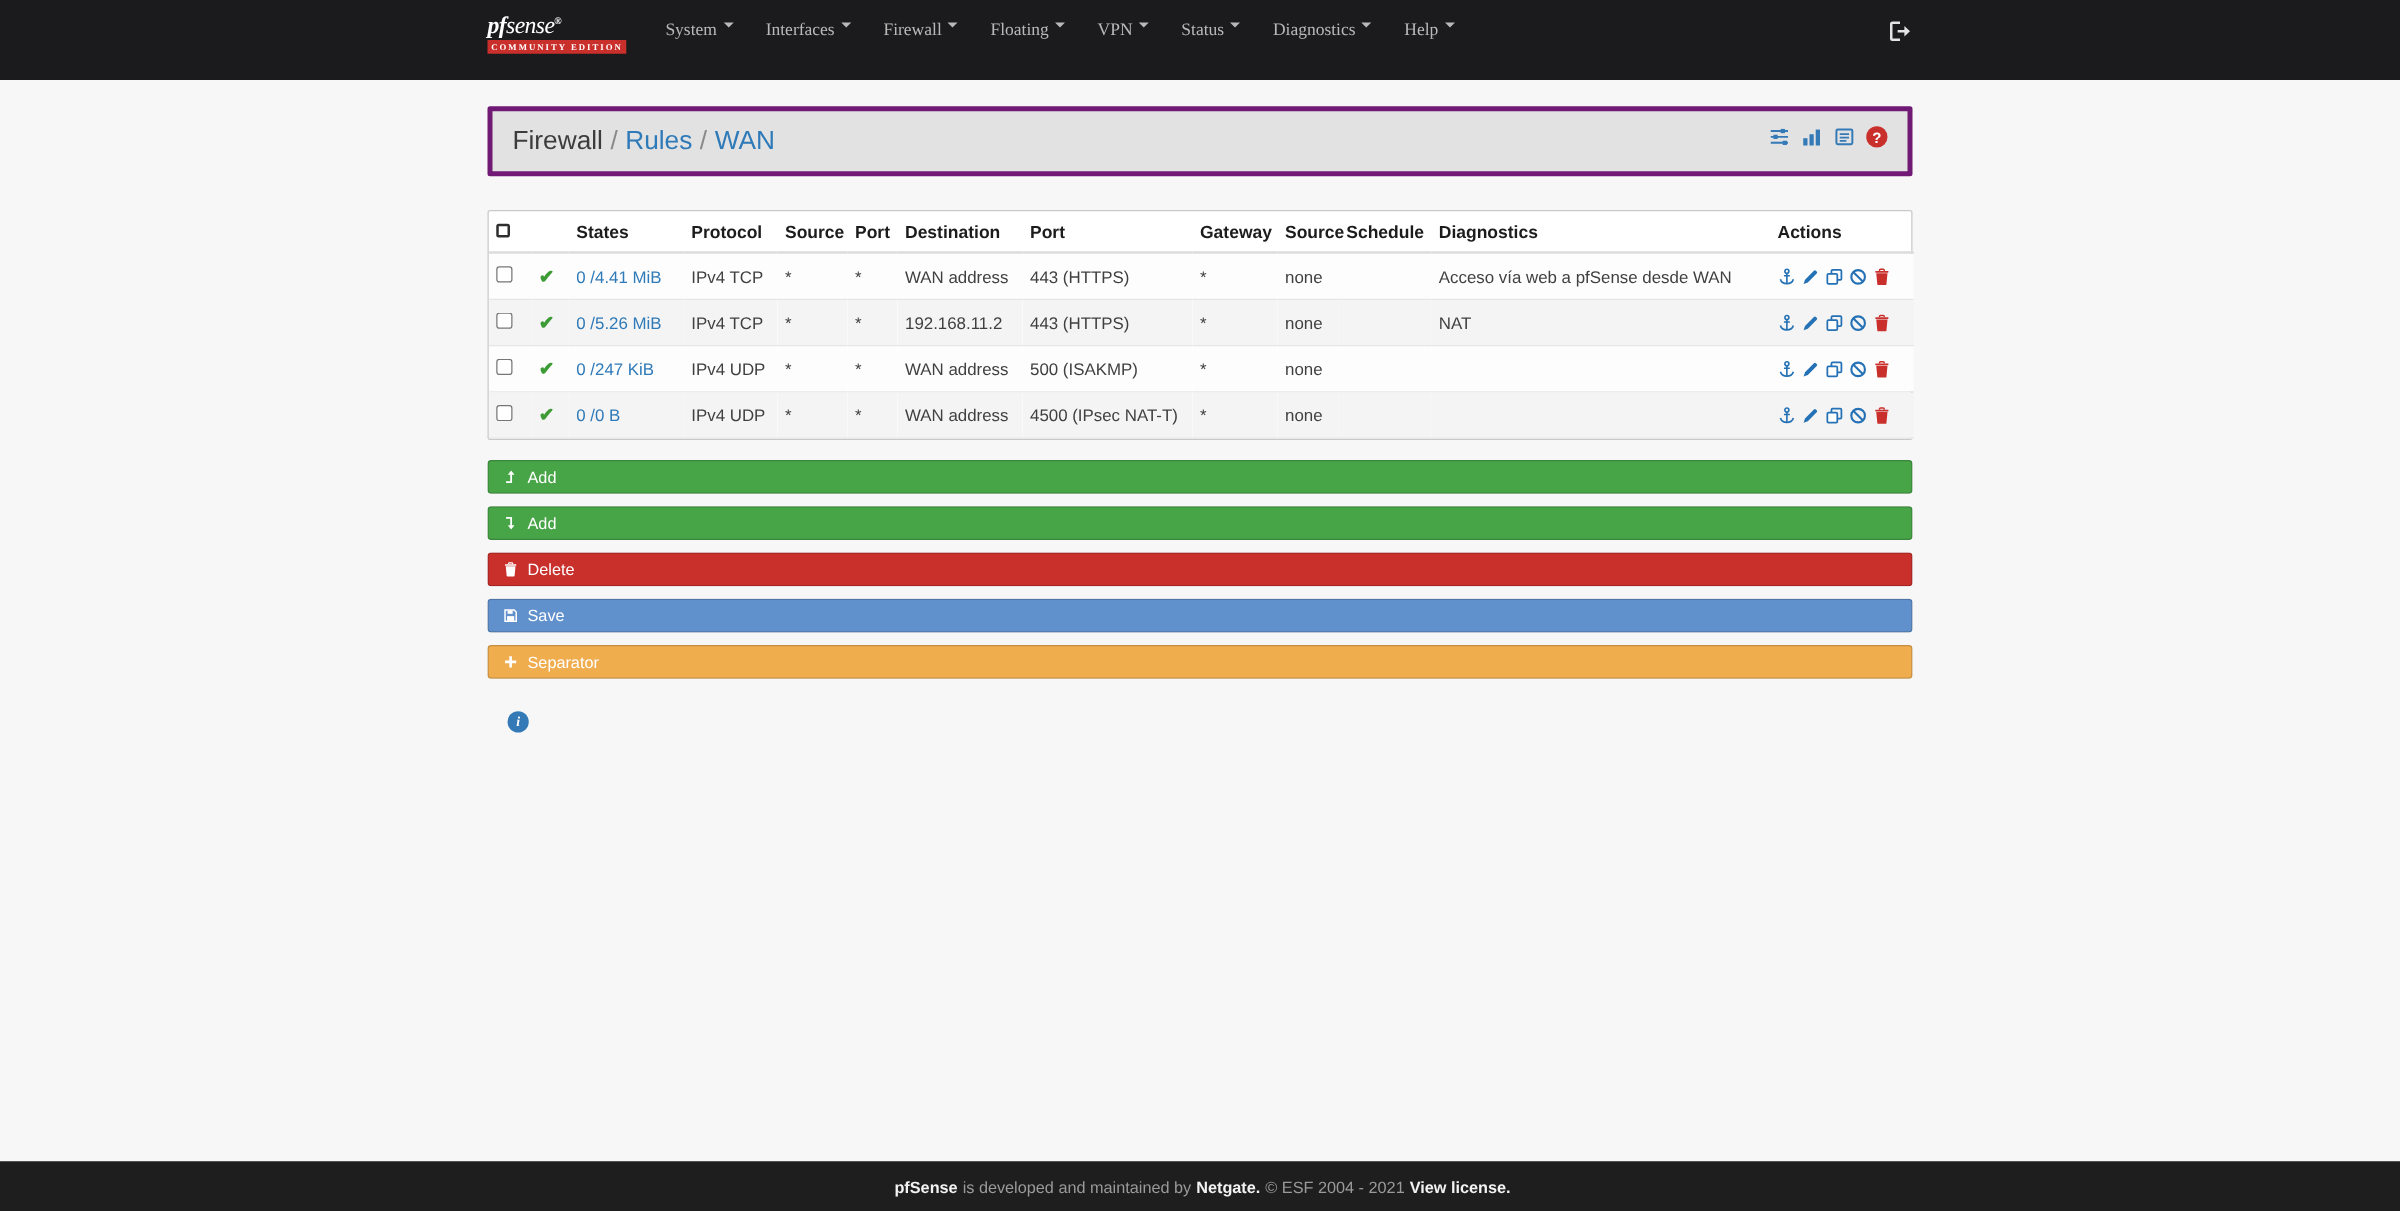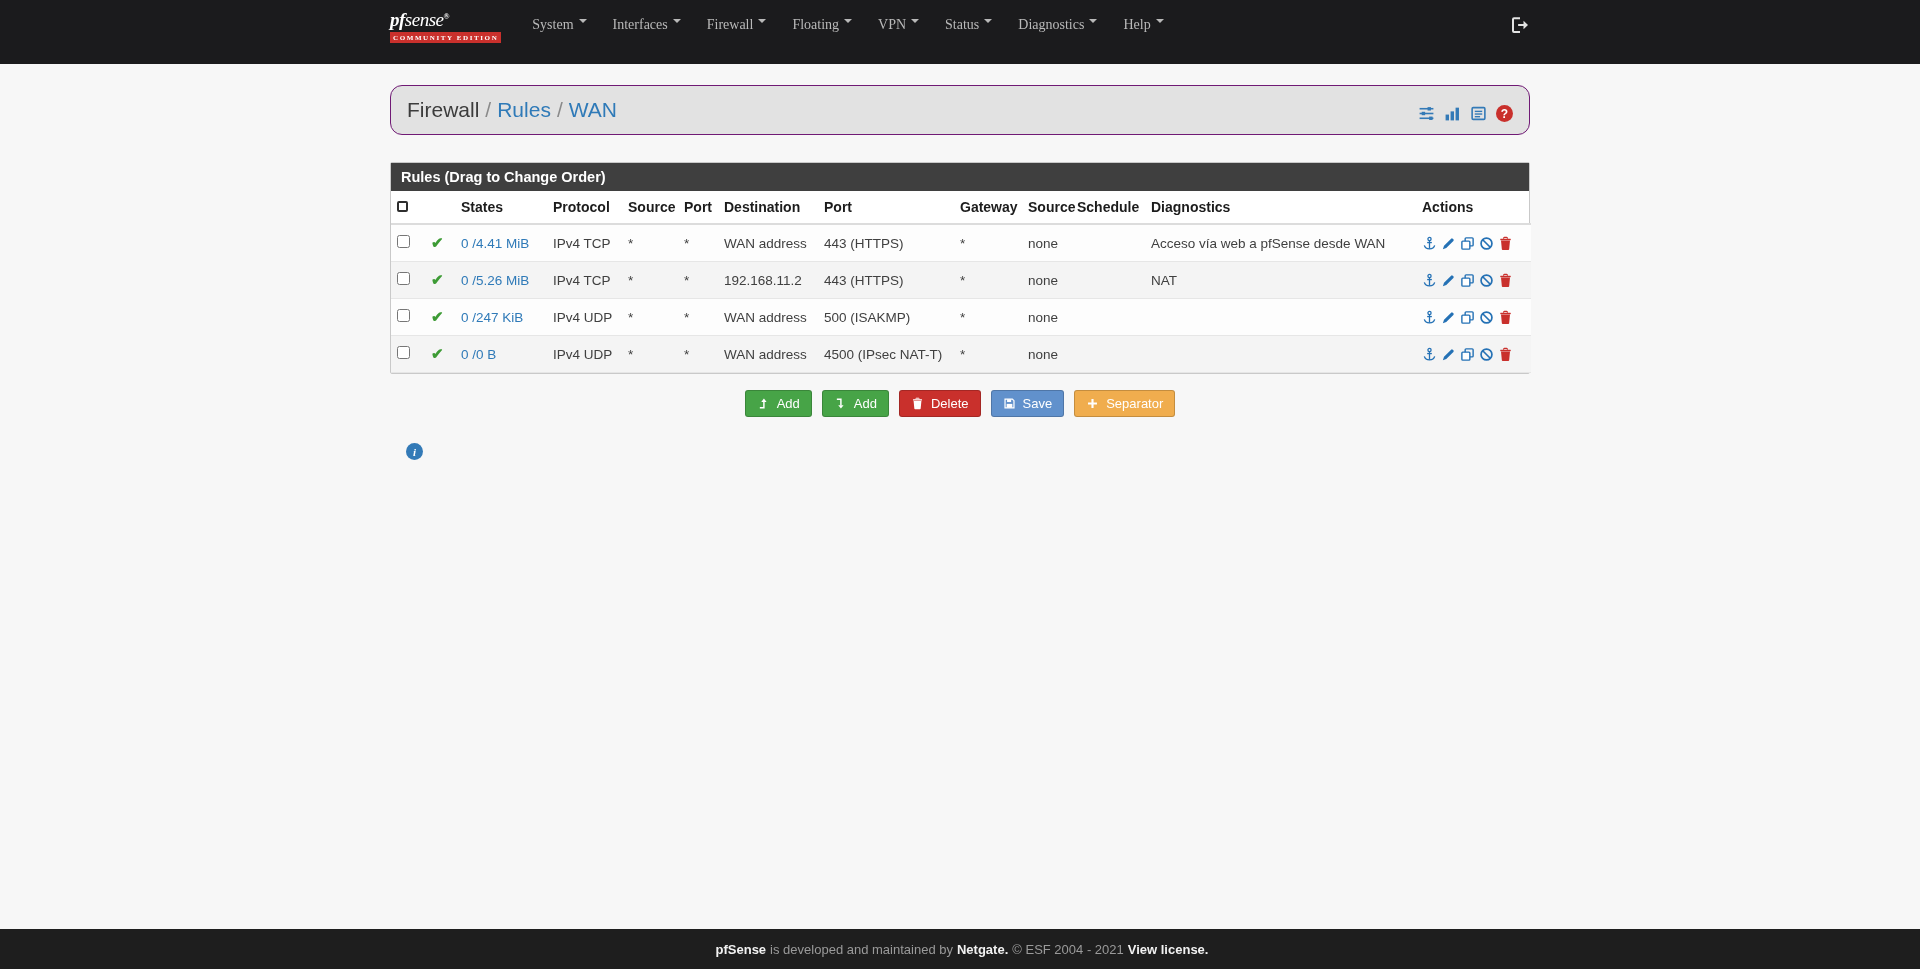--- a/index.html
+++ b/index.html
@@ -22,21 +22,21 @@
   .logo-text .lt-sense { font-weight: 400; }
   .logo-text .lt-reg { font-size: 8px; vertical-align: super; font-style: normal; }
   .logo-edition { background: #c9302c; color: #fff; font-size: 7px; font-weight: 700; letter-spacing: 1.6px; padding: 2px 3px 1px 3px; margin-top: 2px; white-space: nowrap; }
   .nav-item { color: #b9b9b9; font-size: 14px; line-height: 50px; padding: 0 13px; cursor: pointer; white-space: nowrap; text-align: center; }
   .caret { display: inline-block; width: 0; height: 0; border: 4px solid transparent; border-top-color: currentColor; margin-left: 5px; vertical-align: 2px; }
   .nav-right { margin-left: auto; display: flex; align-items: center; }
   .logout { color: #e3e3e3; width: 20px; height: 20px; cursor: pointer; }
   .logout svg { width: 20px; height: 20px; }
 
   
-  .breadcrumb-bar { margin-top: 21px; background: #e2e2e2; border: 1px solid #701a75; border-radius: 12px; padding: 12px 16px; display: flex; align-items: flex-end; justify-content: space-between; }
+  .breadcrumb-bar { margin-top: 21px; background: #e2e2e2; border: 4px solid #701a75; border-radius: 2px; padding: 12px 16px; display: flex; align-items: flex-start; justify-content: space-between; }
   .breadcrumb { font-size: 21px; color: #3c3c3c; }
   .breadcrumb .sep { color: #8a8a8a; margin: 0 6px; }
   .breadcrumb a { color: #2f7ab8; text-decoration: none; cursor: pointer; }
   .bc-icons { display: flex; align-items: center; gap: 9px; }
   .bc-icon { width: 17px; height: 17px; color: #337ab7; cursor: pointer; display: inline-flex; }
   .bc-icon svg { width: 17px; height: 17px; }
   .q-circle { width: 17px; height: 17px; border-radius: 50%; background: #c9302c; color: #fff; font-size: 12px; font-weight: 700; display: flex; align-items: center; justify-content: center; cursor: pointer; }
 
   
   .tabs { margin-top: 26px; display: flex; border-bottom: 1px solid transparent; }
@@ -55,21 +55,21 @@
   .row-check { width: 13px; height: 13px; cursor: pointer; }
   .pass-check { color: #3d9b35; font-size: 15px; font-weight: 700; }
   .states-link { color: #2f7ab8; text-decoration: none; cursor: pointer; }
   .desc { color: #555; }
   .actions-cell { display: flex; align-items: center; gap: 4px; }
   .act { width: 15px; height: 15px; display: inline-flex; color: #2471b5; cursor: pointer; }
   .act svg { width: 15px; height: 15px; }
   .act.act-trash { color: #c9302c; }
 
   
-  .btn-row { display: flex; justify-content: center; gap: 10px; margin-top: 16px; }
+  .btn-row { display: flex; justify-content: center; gap: 10px; margin-top: 16px; flex-direction: column; }
   .btn { display: inline-flex; align-items: center; gap: 7px; color: #fff; font-size: 13px; font-weight: 400; padding: 5px 11px; border-radius: 3px; border: 1px solid rgba(0,0,0,0.18); cursor: pointer; }
   .btn svg { width: 13px; height: 13px; }
   .btn-add { background: #47a447; }
   .btn-delete { background: #c9302c; }
   .btn-save { background: #6191cc; }
   .btn-separator { background: #f0ad4e; }
 
   .info-row { margin-top: 26px; padding-left: 16px; }
   .info-circle { width: 17px; height: 17px; border-radius: 50%; background: #337ab7; color: #fff; font-size: 11px; font-weight: 700; font-family: "Liberation Serif", serif; font-style: italic; display: flex; align-items: center; justify-content: center; cursor: pointer; }
 
@@ -143,21 +143,20 @@
               <line x1="4.5" y1="11" x2="9.5" y2="11"></line>
             </g>
           </svg>
       </span>
       <span class="q-circle">?</span>
     </div>
   </div>
 
 
   <div class="panel">
-    <div class="panel-header">Rules (Drag to Change Order)</div>
     <table class="rules">
       <colgroup>
         <col style="width:34px">
           <col style="width:30px">
           <col style="width:92px">
           <col style="width:75px">
           <col style="width:56px">
           <col style="width:40px">
           <col style="width:100px">
           <col style="width:136px">

